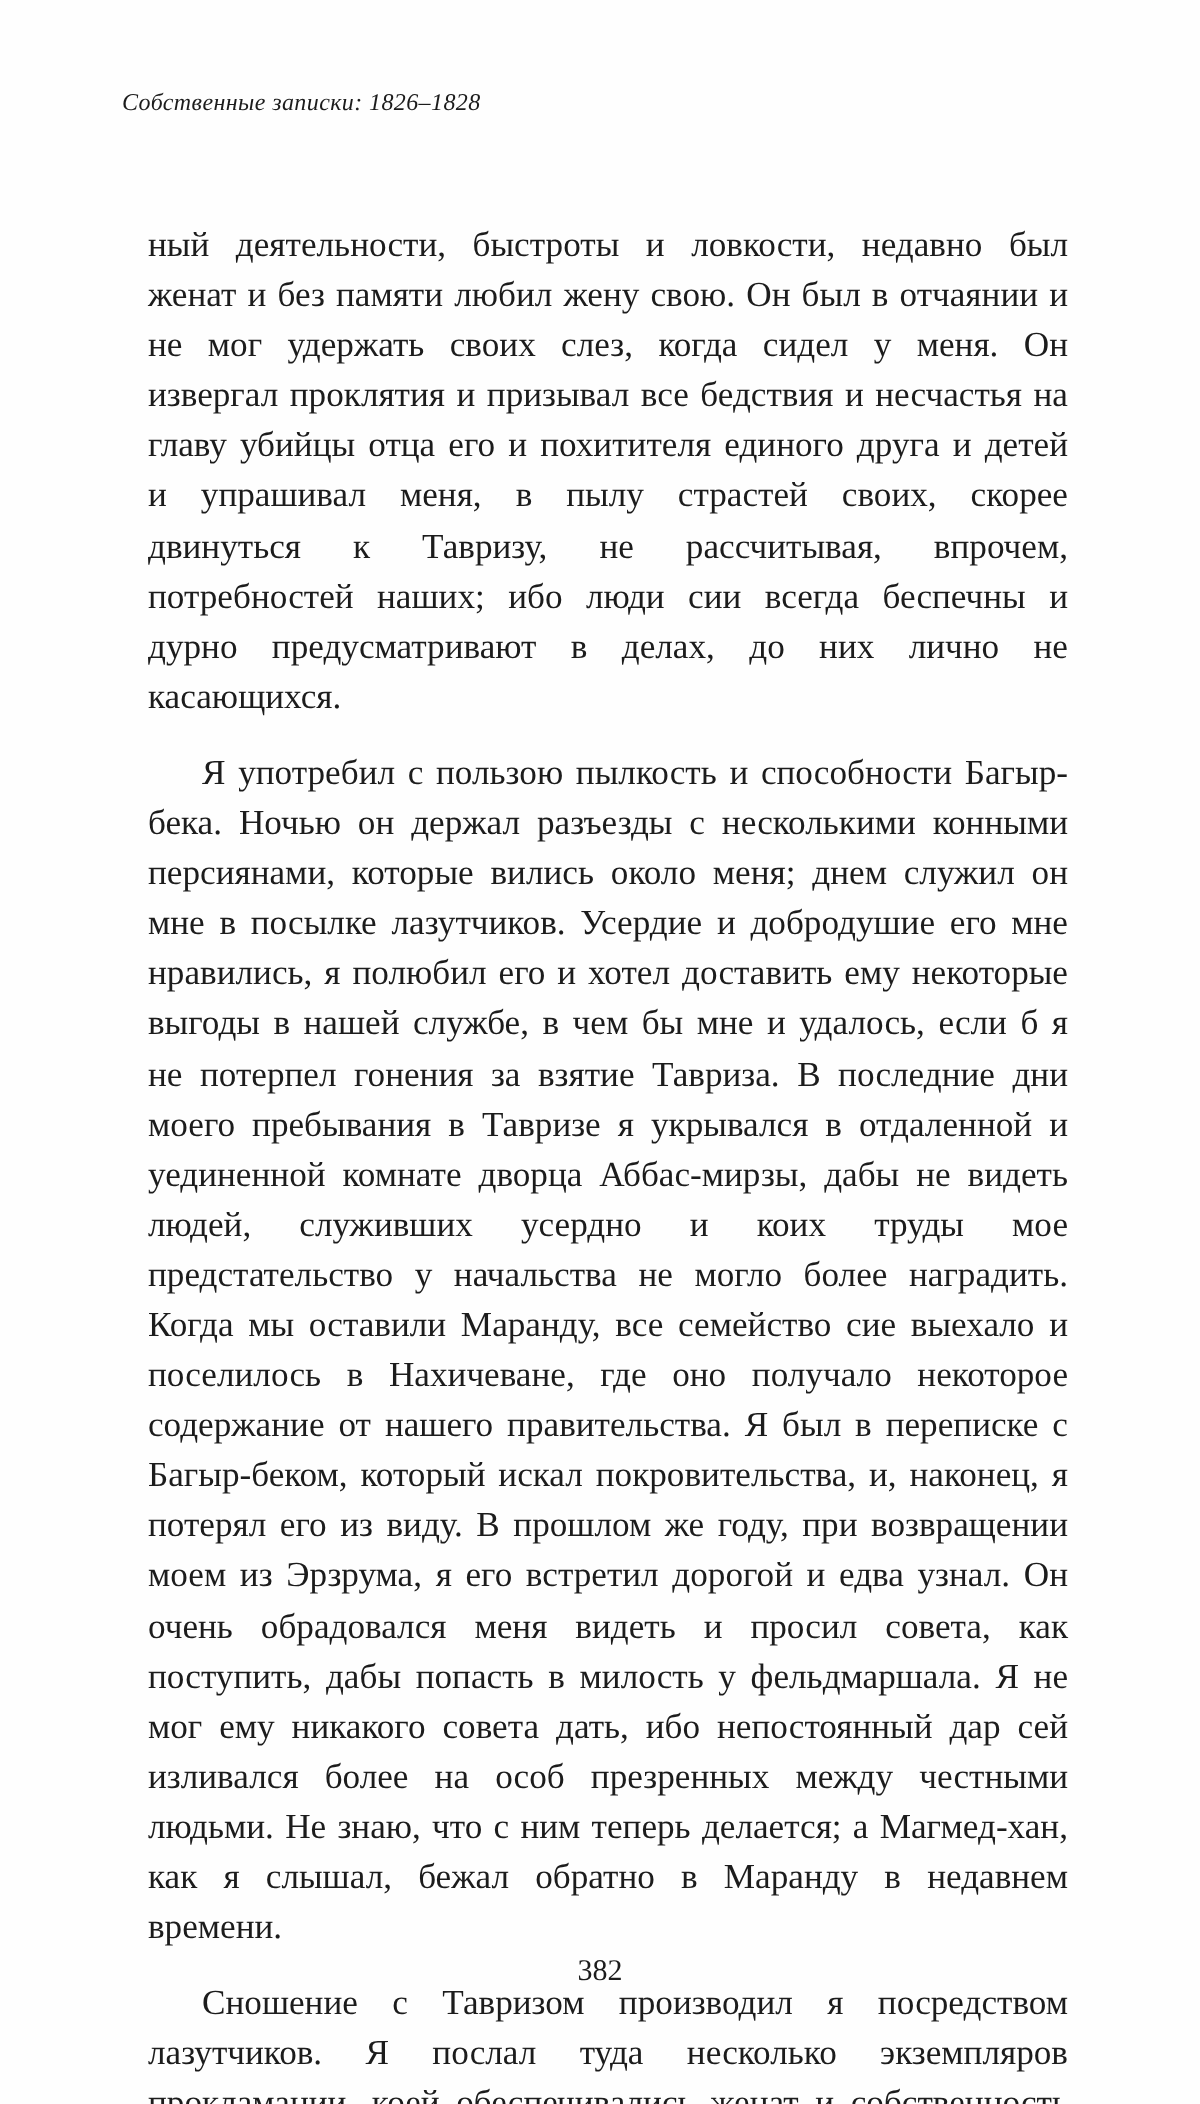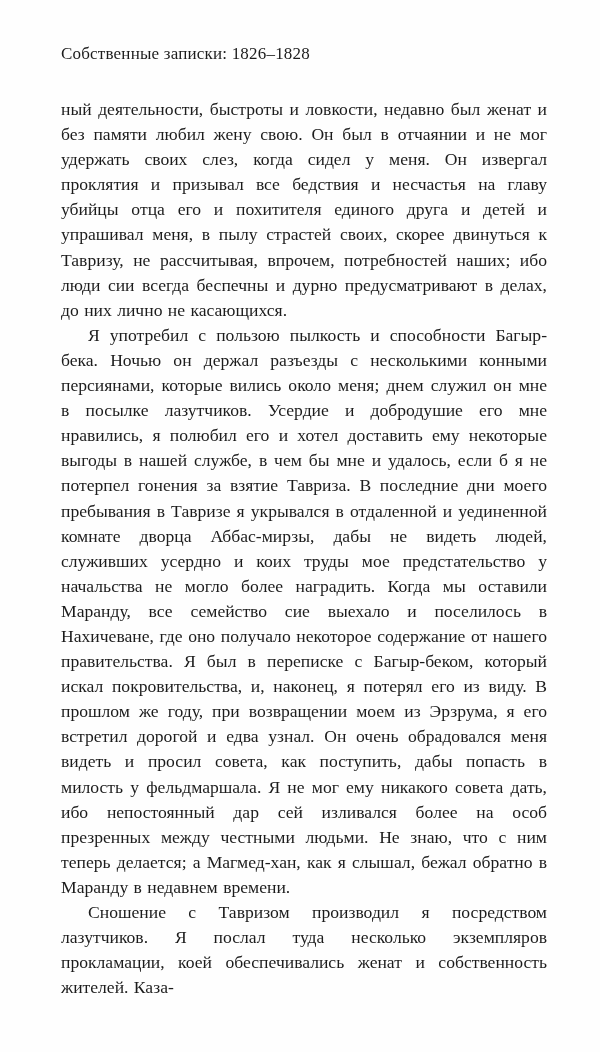--- a/index.html
+++ b/index.html
@@ -14,37 +14,38 @@
     background: #fefefe;
     color: #1c1c1c;
     font-family: "Liberation Serif", "DejaVu Serif", serif;
     box-sizing: border-box;
     overflow: hidden;
   }
   .running-head {
     position: absolute;
     top: 44px;
     left: 61px;
-    font-size: 17px;
+    font-style: italic;
+    font-size: 12px;
     letter-spacing: 0.2px;
     color: #1c1c1c;
     white-space: nowrap;
   }
   .body-text {
     position: absolute;
     top: 97px;
     left: 61px;
     width: 486px;
     font-size: 17.6px;
     line-height: 25.1px;
     text-align: justify;
     color: #1c1c1c;
   }
   .body-text p {
-    margin: 0;
+    margin: 13px;
     text-indent: 27px;
     word-spacing: 1px;
   }
   .body-text p.no-indent {
     text-indent: 0;
   }
   .page-number {
     position: absolute;
     top: 978px;
     left: 0;
@@ -59,13 +60,14 @@
 
 <div class="page">
   <div class="running-head">Собственные записки: 1826–1828</div>
 
   <div class="body-text">
     <p class="no-indent">ный деятельности, быстроты и ловкости, недавно был женат и без памяти любил жену свою. Он был в отчаянии и не мог удержать своих слез, когда сидел у меня. Он извергал проклятия и призывал все бедствия и несчастья на главу убийцы отца его и похитителя единого друга и детей и упрашивал меня, в пылу страстей своих, скорее двинуться к Тавризу, не рассчитывая, впрочем, потребностей наших; ибо люди сии всегда беспечны и дурно предусматривают в делах, до них лично не касающихся.</p>
     <p>Я употребил с пользою пылкость и способности Багыр-бека. Ночью он держал разъезды с несколькими конными персиянами, которые вились около меня; днем служил он мне в посылке лазутчиков. Усердие и добродушие его мне нравились, я полюбил его и хотел доставить ему некоторые выгоды в нашей службе, в чем бы мне и удалось, если б я не потерпел гонения за взятие Тавриза. В последние дни моего пребывания в Тавризе я укрывался в отдаленной и уединенной комнате дворца Аббас-мирзы, дабы не видеть людей, служивших усердно и коих труды мое предстательство у начальства не могло более наградить. Когда мы оставили Маранду, все семейство сие выехало и поселилось в Нахичеване, где оно получало некоторое содержание от нашего правительства. Я был в переписке с Багыр-беком, который искал покровительства, и, наконец, я потерял его из виду. В прошлом же году, при возвращении моем из Эрзрума, я его встретил дорогой и едва узнал. Он очень обрадовался меня видеть и просил совета, как поступить, дабы попасть в милость у фельдмаршала. Я не мог ему никакого совета дать, ибо непостоянный дар сей изливался более на особ презренных между честными людьми. Не знаю, что с ним теперь делается; а Магмед-хан, как я слышал, бежал обратно в Маранду в недавнем времени.</p>
     <p>Сношение с Тавризом производил я посредством лазутчиков. Я послал туда несколько экземпляров прокламации, коей обеспечивались женат и собственность жителей. Каза-</p>
   </div>
 
+  <div class="page-number">382</div>
 </div>
 
 </body></html>

